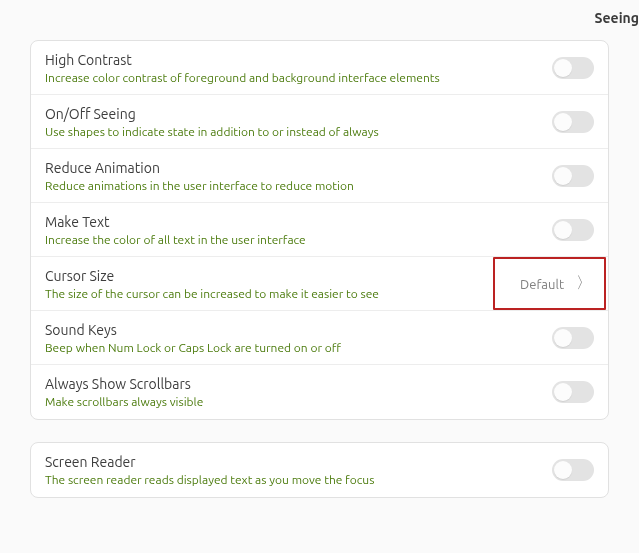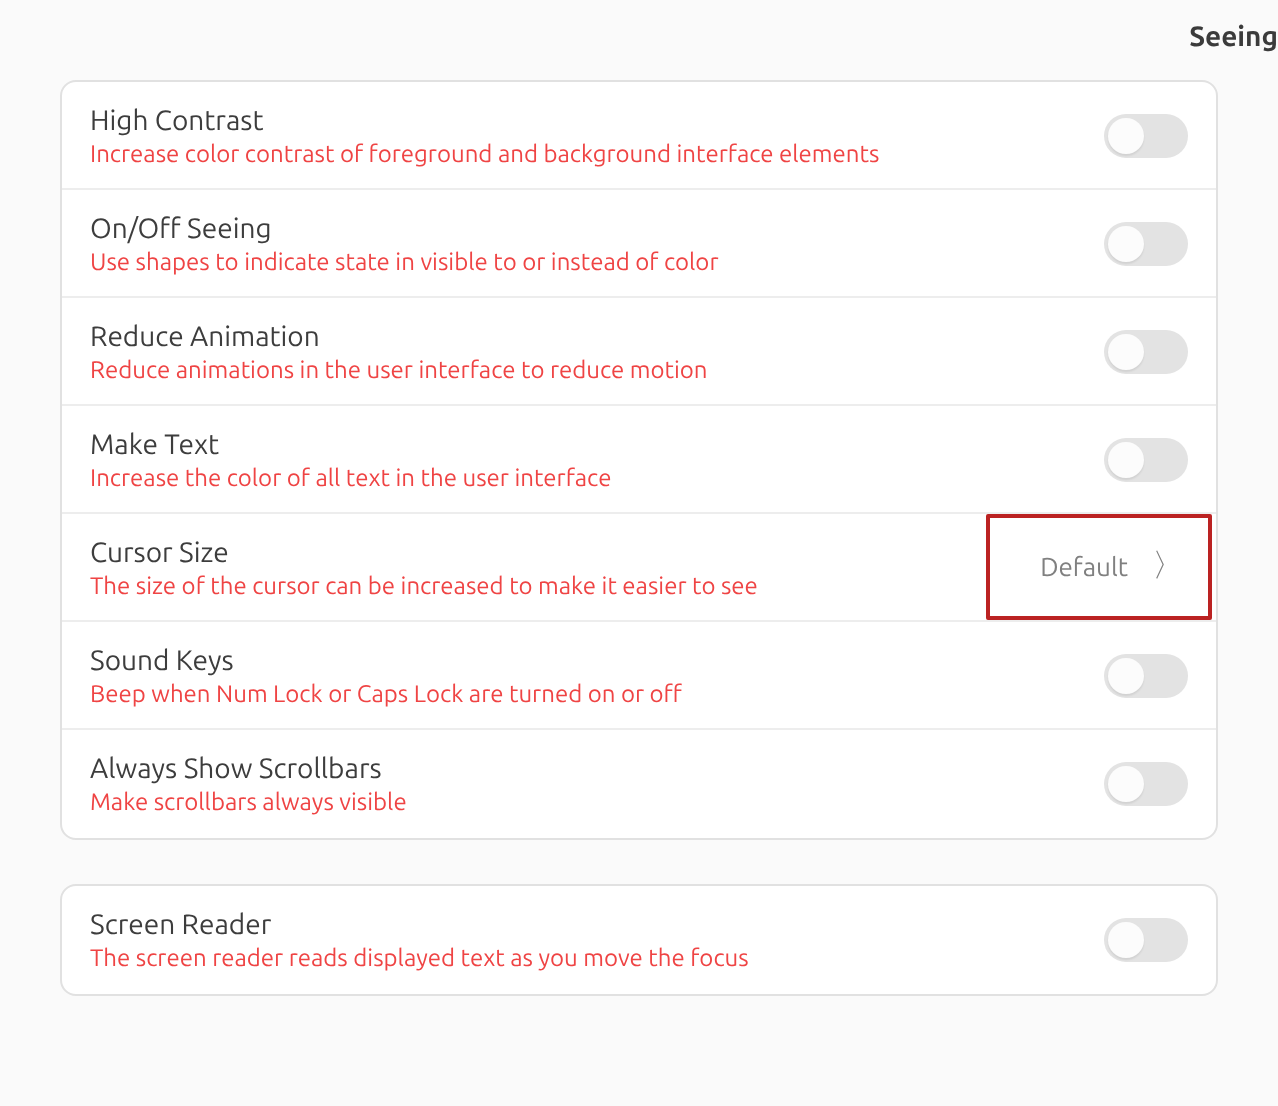--- a/index.html
+++ b/index.html
@@ -45,21 +45,21 @@
       min-width: 0;
     }
     .row-title {
       font-size: 14px;
       color: #3d3d3d;
       margin-bottom: 3px;
       font-weight: 400;
     }
     .row-subtitle {
       font-size: 12px;
-      color: #ef4444;
+      color: #4d7c0f;
       font-weight: 400;
     }
     .switch {
       position: relative;
       width: 42px;
       height: 22px;
       background: #e3e3e3;
       border-radius: 11px;
       flex-shrink: 0;
     }
@@ -109,21 +109,21 @@
   <div class="row">
     <div class="row-text">
       <div class="row-title">High Contrast</div>
       <div class="row-subtitle">Increase color contrast of foreground and background interface elements</div>
     </div>
     <div class="switch"></div>
   </div>
   <div class="row">
     <div class="row-text">
       <div class="row-title">On/Off Seeing</div>
-      <div class="row-subtitle">Use shapes to indicate state in visible to or instead of color</div>
+      <div class="row-subtitle">Use shapes to indicate state in addition to or instead of always</div>
     </div>
     <div class="switch"></div>
   </div>
   <div class="row">
     <div class="row-text">
       <div class="row-title">Reduce Animation</div>
       <div class="row-subtitle">Reduce animations in the user interface to reduce motion</div>
     </div>
     <div class="switch"></div>
   </div>

